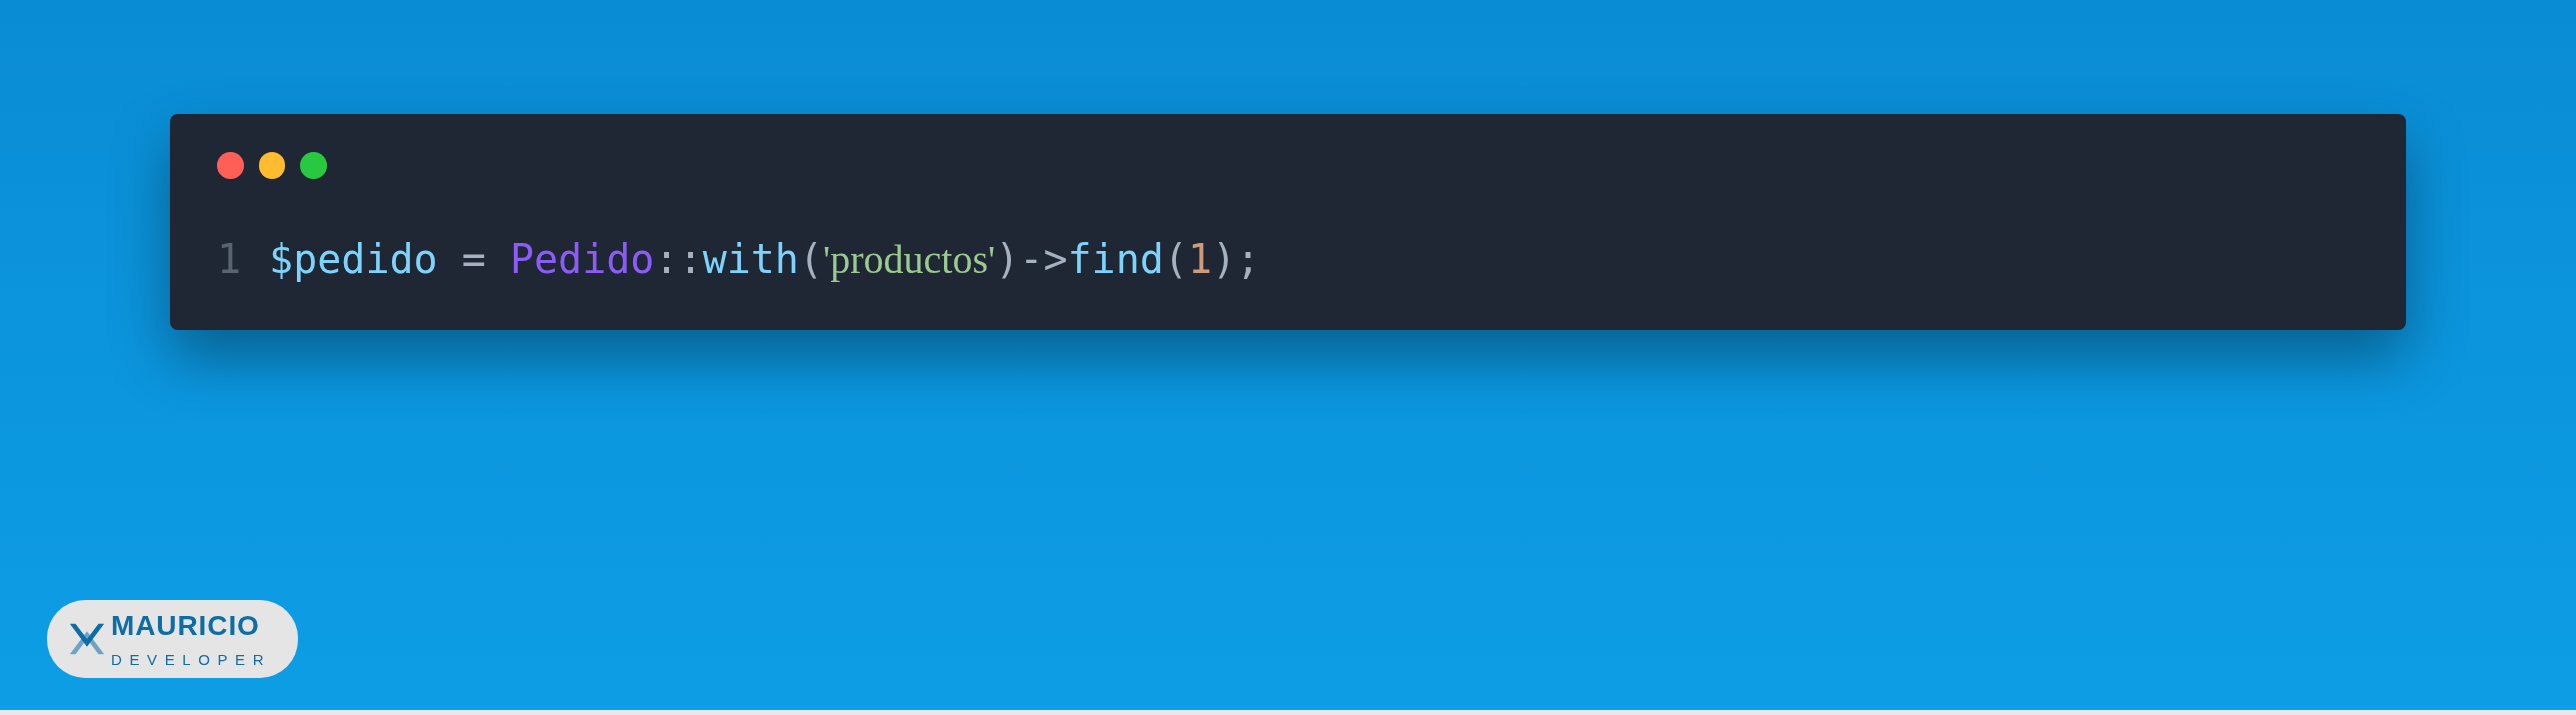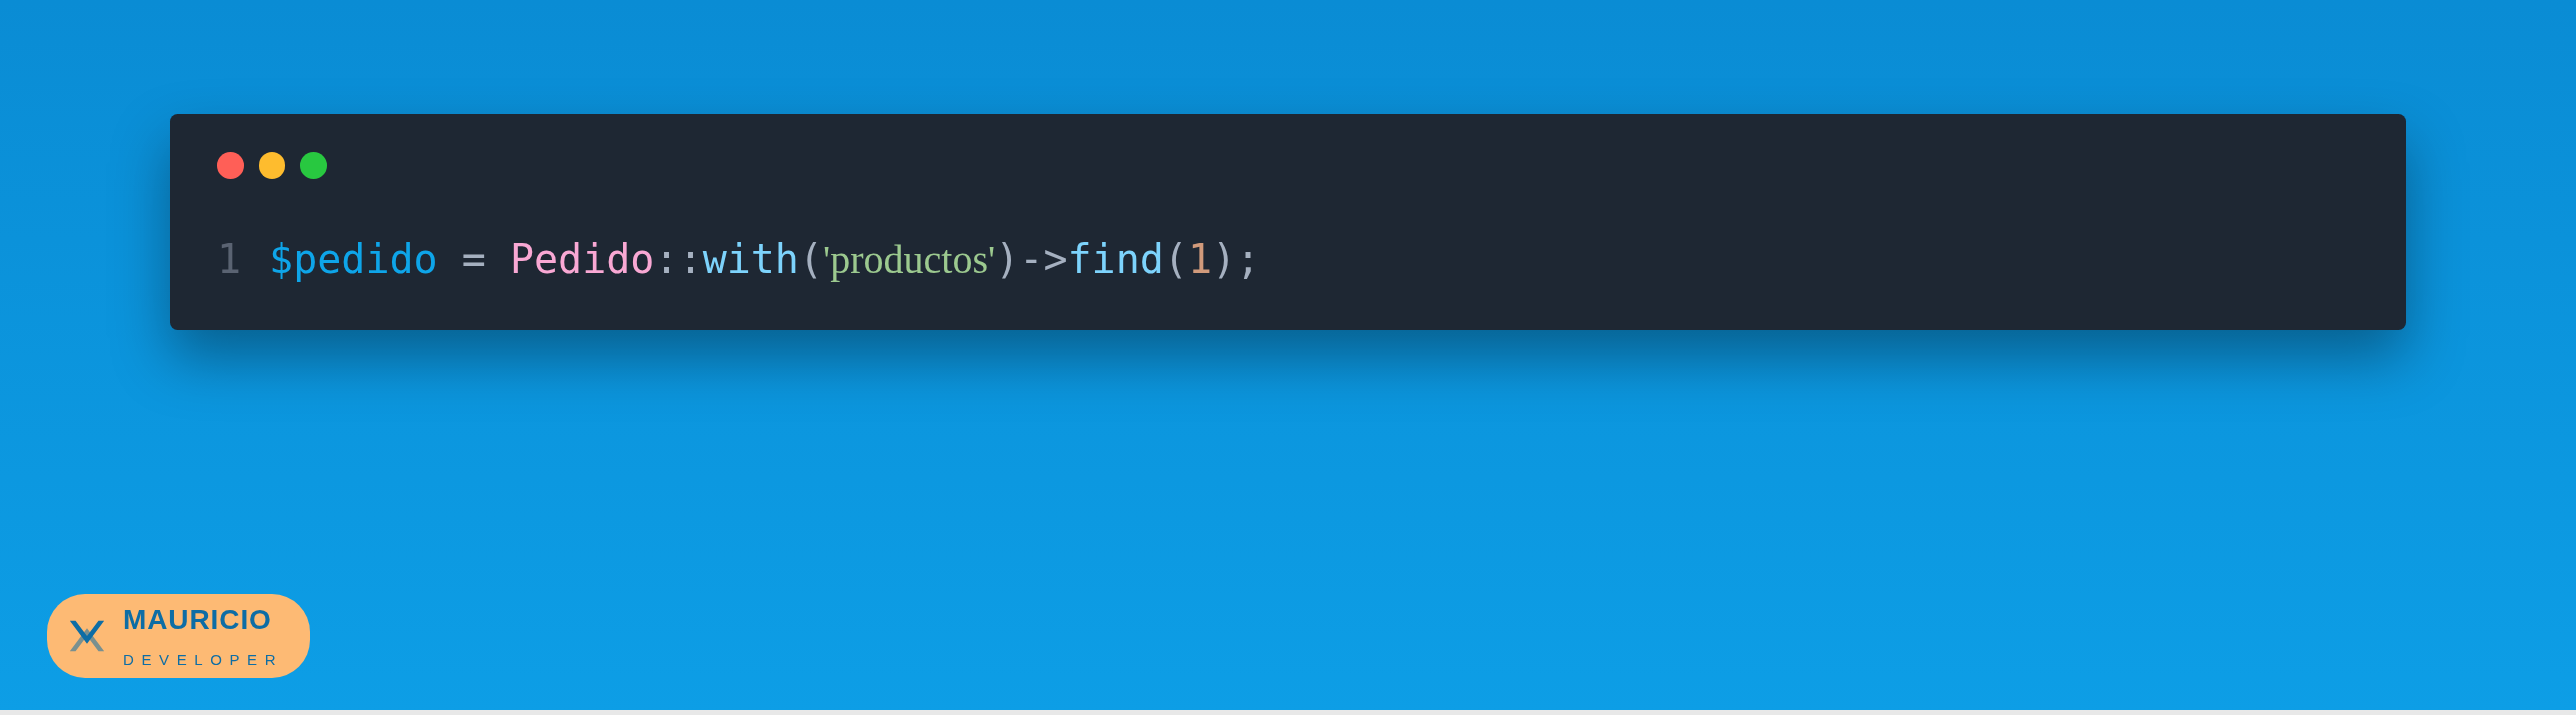--- a/index.html
+++ b/index.html
@@ -38,40 +38,40 @@
       font-size: 40px;
       white-space: pre;
       display: flex;
       align-items: baseline;
     }
     .line-number {
       color: #5a6372;
       margin-right: 28px;
       user-select: none;
     }
-    .tok-var { color: #0ea5e9; }
+    .tok-var { color: #7dd3fc; }
     .tok-op { color: #a5b0c0; }
-    .tok-class { color: #f9a8d4; }
+    .tok-class { color: #8b5cf6; }
     .tok-scope { color: #a5b0c0; }
     .tok-method { color: #7dd3fc; }
     .tok-paren { color: #a5b0c0; }
     .tok-string { color: #9cc98f; font-family: Liberation Serif, serif; }
     .tok-arrow { color: #a5b0c0; }
     .tok-num { color: #d19a7b; }
     .tok-semi { color: #a5b0c0; }
     .logo-wrap {
       position: absolute;
       bottom: 38px;
       left: 47px;
-      background: #fdba74;
+      background: #e5e5e5;
       border-radius: 38px;
       padding: 11.4px 26.5px 11.4px 19px;
       display: flex;
       align-items: center;
-      gap: 15px;
+      gap: 3px;
       justify-content: space-between;
     }
     .logo-icon {
       width: 42px;
       height: 42px;
     }
     .logo-text {
       display: flex;
       flex-direction: column;
       line-height: 1;
@@ -81,21 +81,21 @@
       font-weight: 900;
       font-size: 28px;
       letter-spacing: 0.9px;
       color: #0d6da5;
     }
     .logo-sub {
       font-family: Arial, sans-serif;
       font-size: 15px;
       letter-spacing: 7.6px;
       color: #0d6da5;
-      margin-top: 18px;
+      margin-top: 12px;
     }
     .bottom-edge {
       position: absolute;
       bottom: 0;
       left: 0;
       right: 0;
       height: 5.7px;
       background: #e8e8e8;
     }
   </style>

